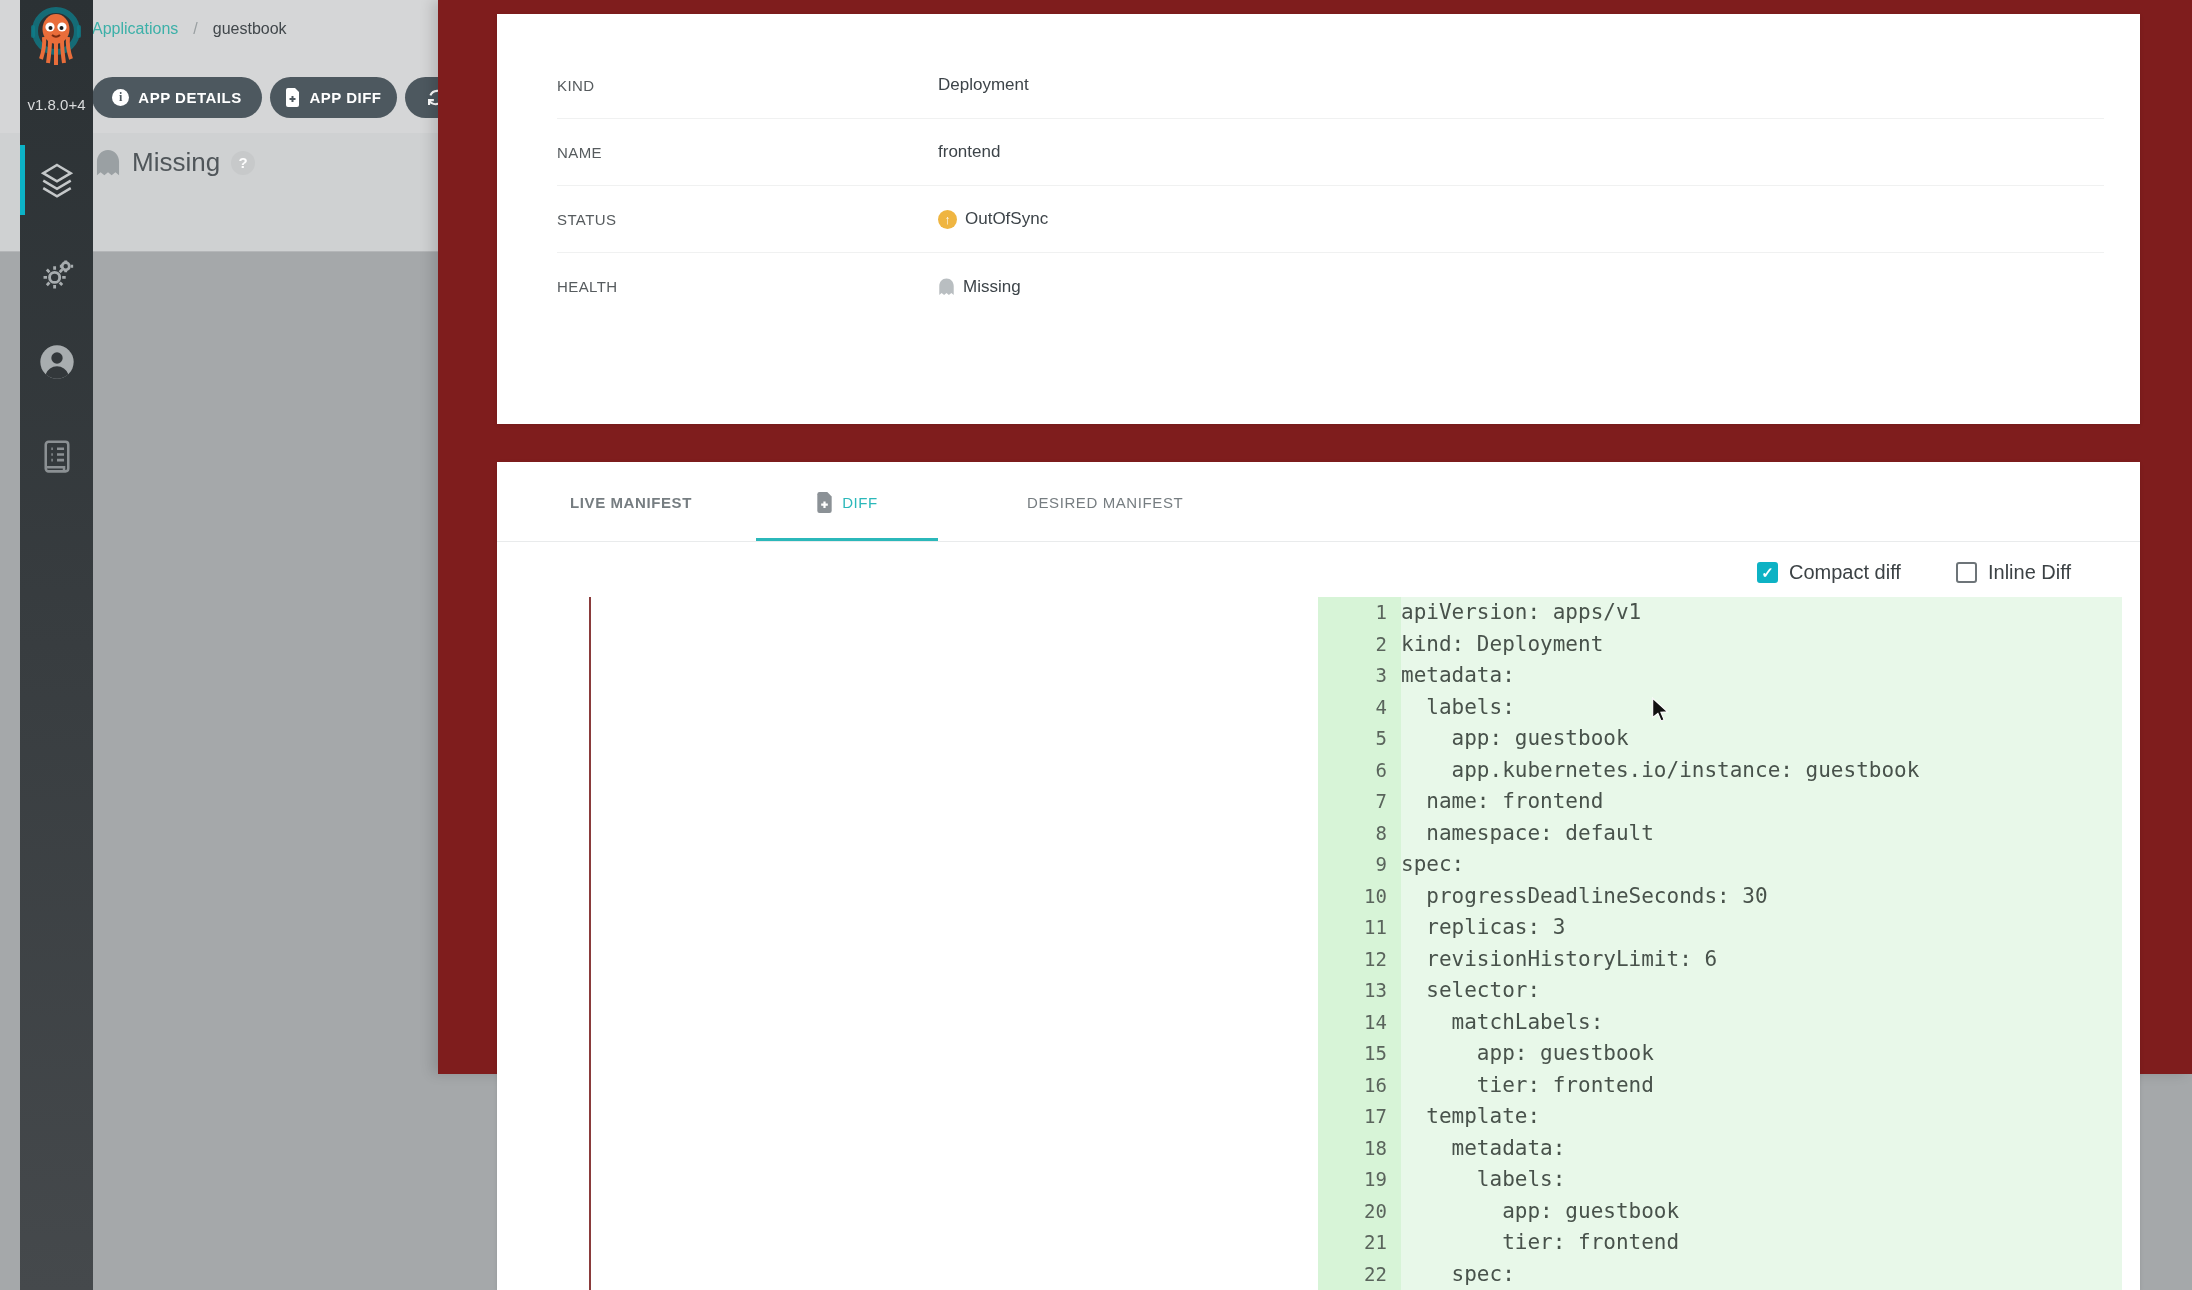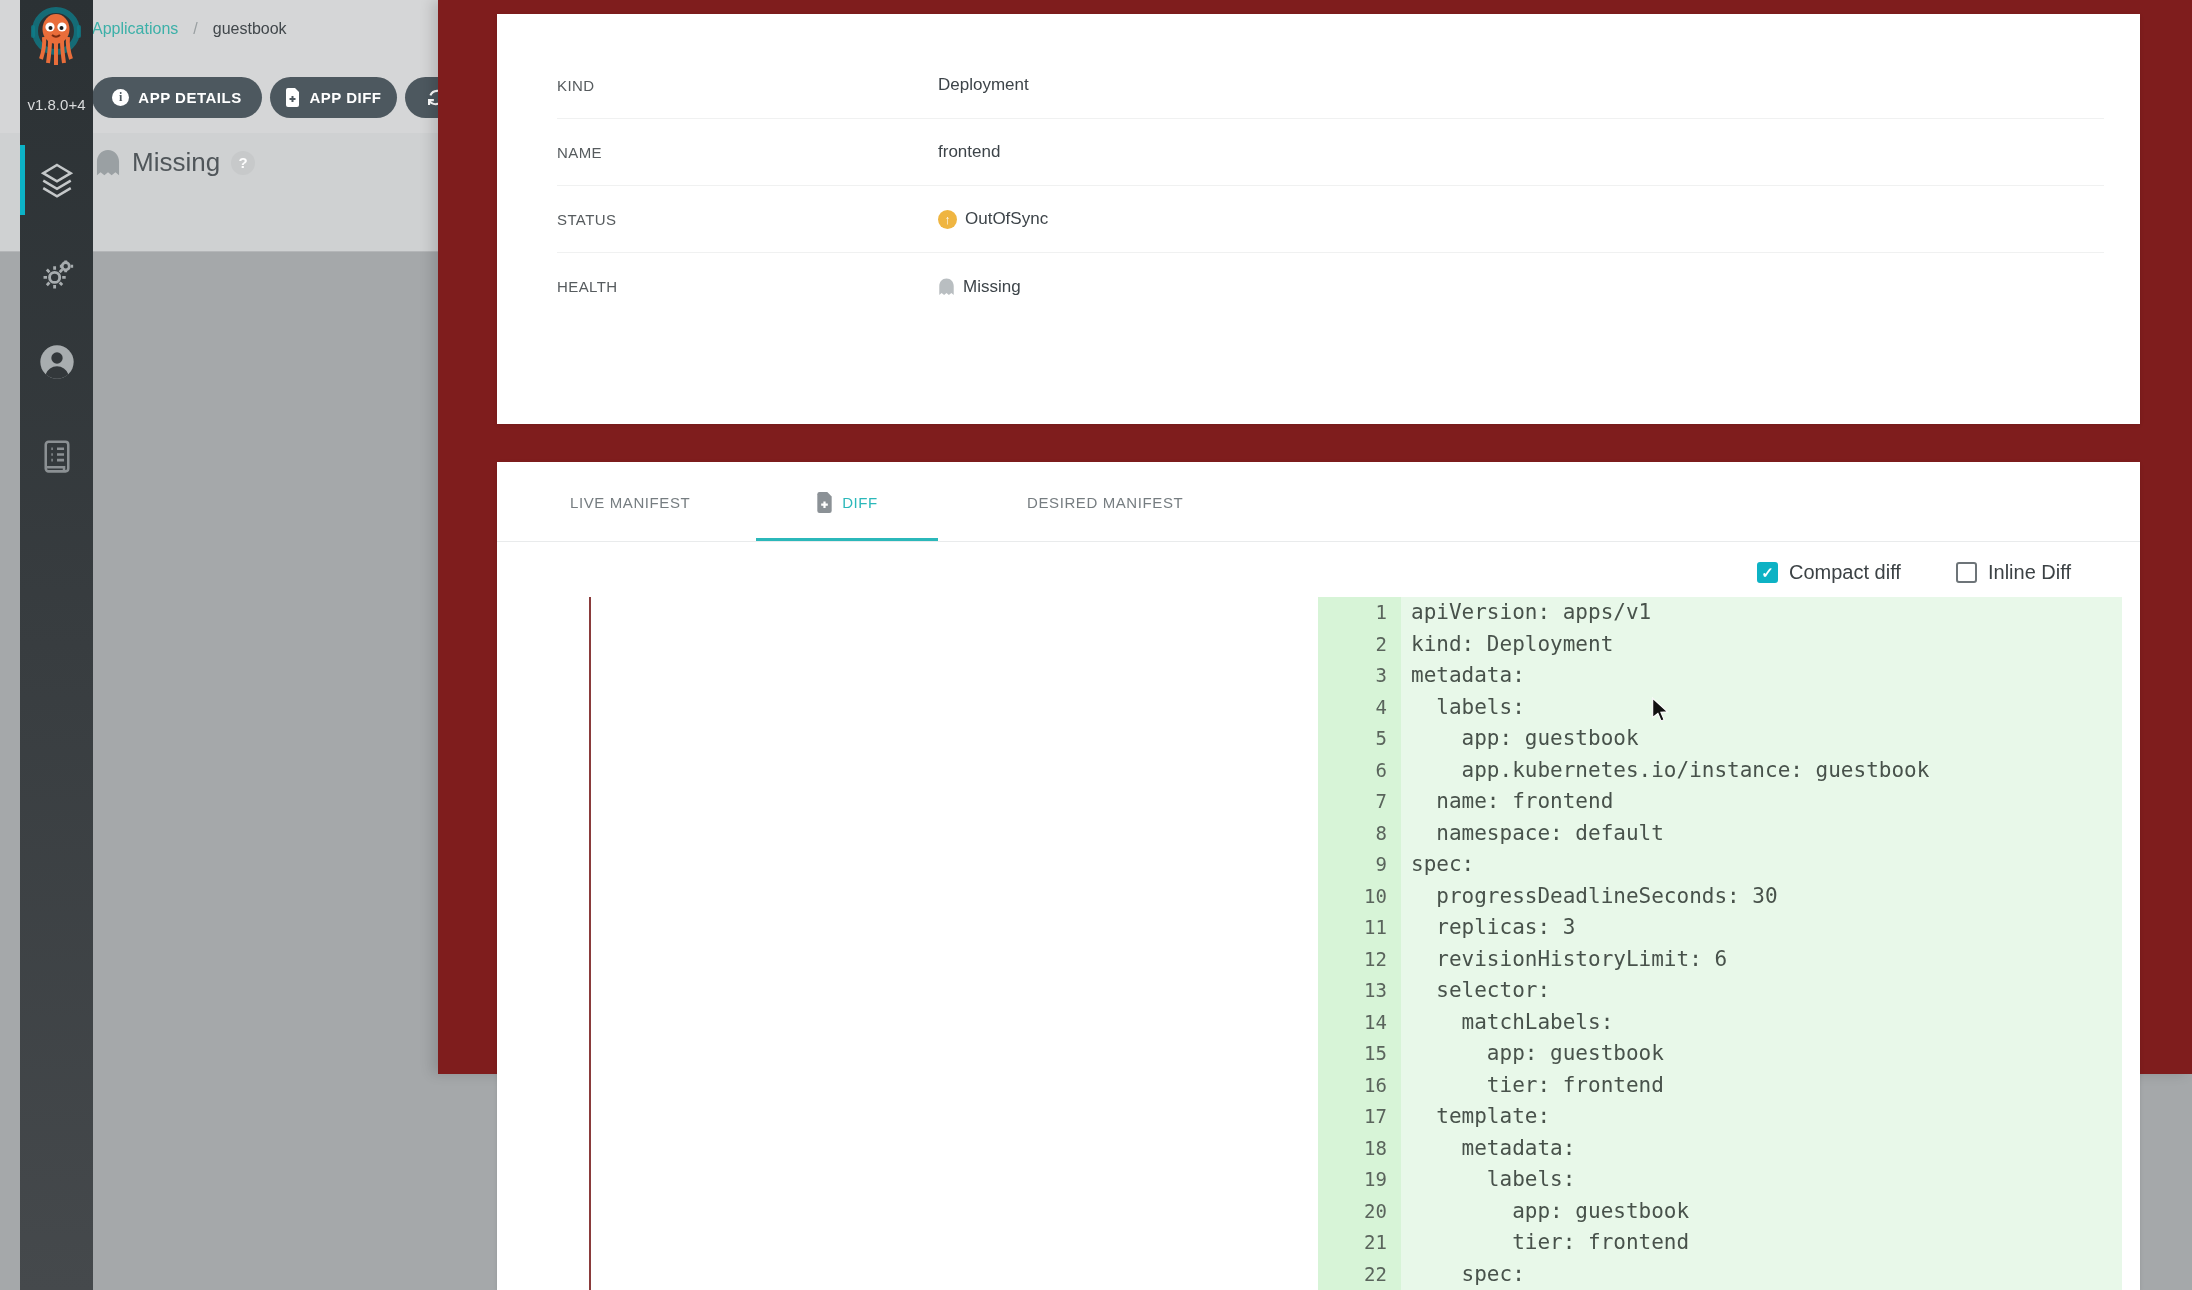--- a/index.html
+++ b/index.html
@@ -57,21 +57,21 @@
   .sum-label { flex:0 0 381px; font-size:15px; color:#565b5e; letter-spacing:.4px; }
   .sum-value { font-size:17px; color:#3d4449; display:flex; align-items:center; gap:8px; }
   .oos-icon { width:19px; height:19px; border-radius:50%; background:#efb541; color:#fff;
               font-size:13px; font-weight:700; display:flex; align-items:center;
               justify-content:center; line-height:19px; }
   .oos-icon::after { content:"\2191"; }
 
   .card2 { left:59px; top:462px; width:1643px; height:828px; }
   .tab { position:absolute; top:0; height:80px; display:flex; align-items:center; gap:9px;
          font-size:15px; letter-spacing:.6px; color:#767d81; cursor:pointer; }
-  .tab-1 { left:73px; } 
+  .tab-1 { left:73px;font-weight:bold; } 
   .tab-2 { left:259px; width:182px; justify-content:center; color:#2bb8ba; }
   .tab-3 { left:530px; }
   .tab-underline { left:259px; top:76px; width:182px; height:4px; background:#2bb8ba; }
   .tabs-divider { left:0; top:79px; width:1643px; height:1px; background:#e9ebec; }
 
   .diff-opt { position:absolute; top:99px; display:flex; align-items:center; gap:11px;
               cursor:pointer; }
   .opt-compact { left:1260px; } .opt-inline { left:1459px; }
   .cb { width:21px; height:21px; border-radius:3px; border:2px solid #6d7478; background:#fff; }
   .cb.checked { background:#0db2c4; border-color:#0db2c4; color:#fff; font-size:15px;
@@ -80,21 +80,21 @@
   .opt-label { font-size:20px; color:#3c4245; }
 
   .removed-line { left:92px; top:135px; width:2px; height:693px; background:#8a3b3b; }
 
   .diff-area { left:821px; top:135px; width:804px; height:693px; background:#e8f8e9;
                font-family:"DejaVu Sans Mono", monospace; }
   .gutter-bg { left:0; top:0; width:83px; height:693px; background:#d7f4d7; }
   .diff-line { position:relative; display:flex; height:31.5px; line-height:31.5px;
                white-space:pre; }
   .line-num { flex:0 0 83px; text-align:right; padding-right:14px; font-size:19px; color:#5a645c; }
-  .line-text { padding-left:10px; font-size:21px; color:#48524b; }
+  .line-text { font-size:21px; color:#48524b; }
 
   .cursor { left:1212px; top:697px; }
 </style>
 </head>
 <body>
 
 <div class="abs backdrop-top"></div>
 <div class="abs backdrop-mid"></div>
 
 <div class="abs breadcrumb">

